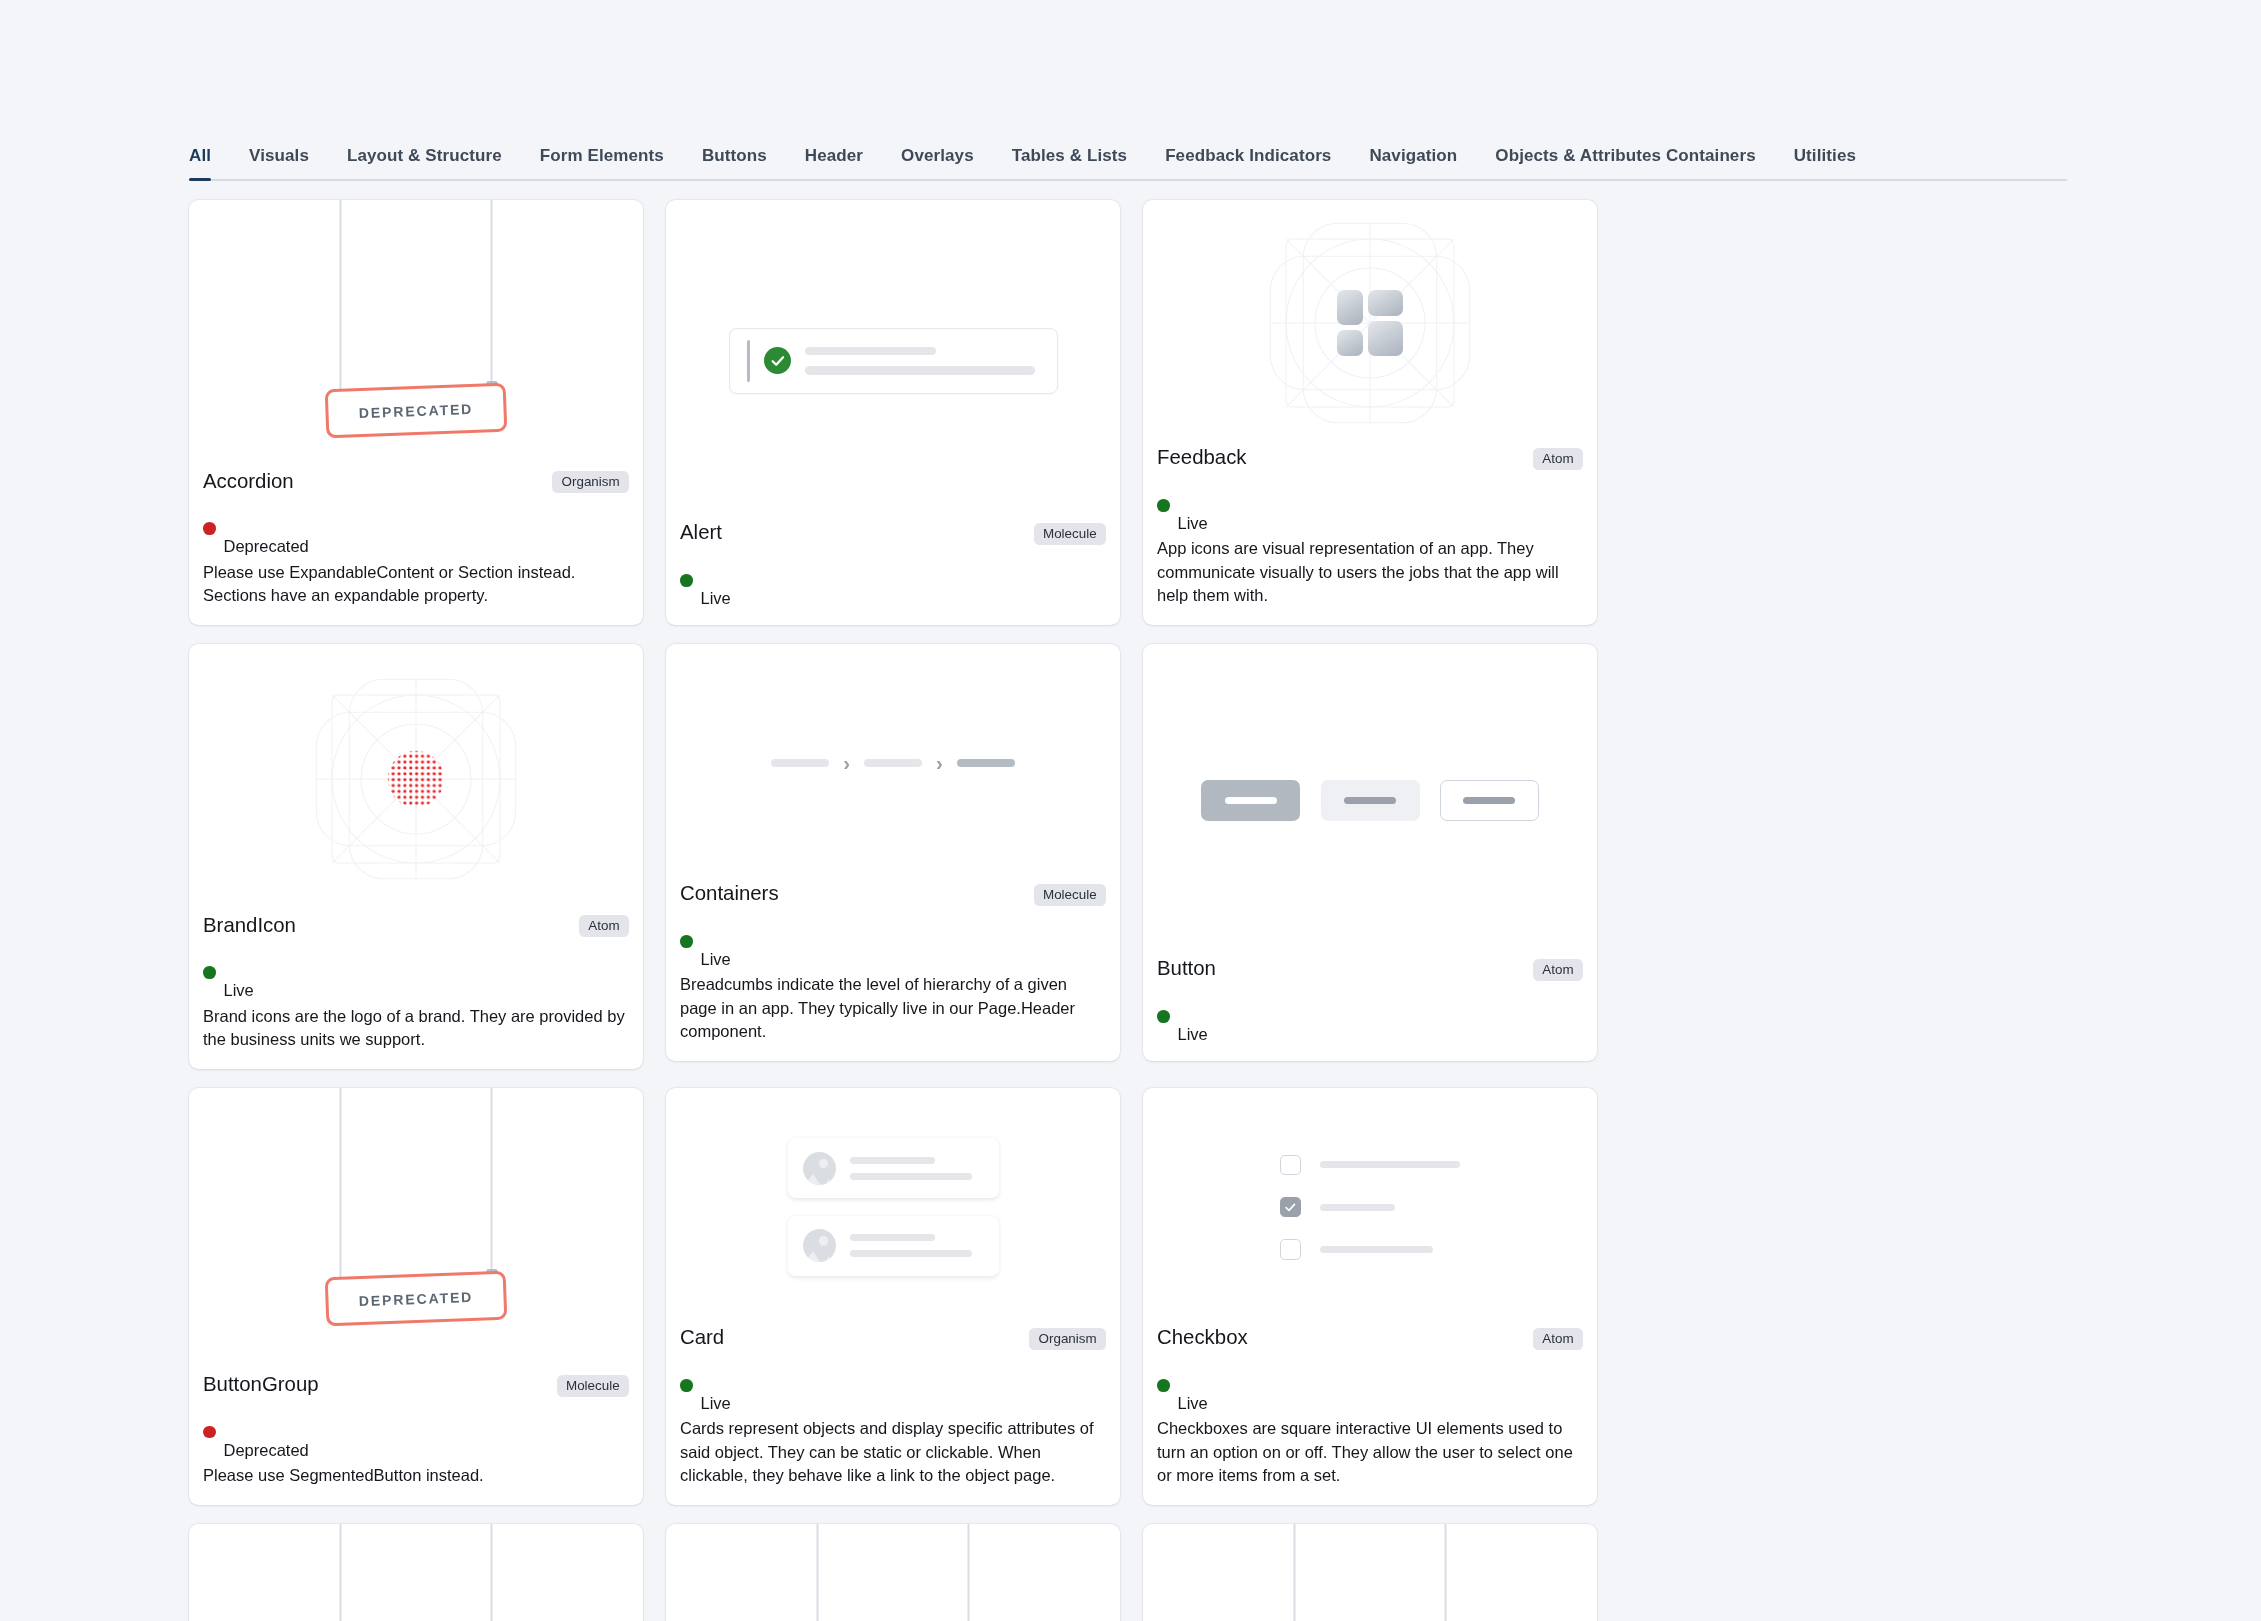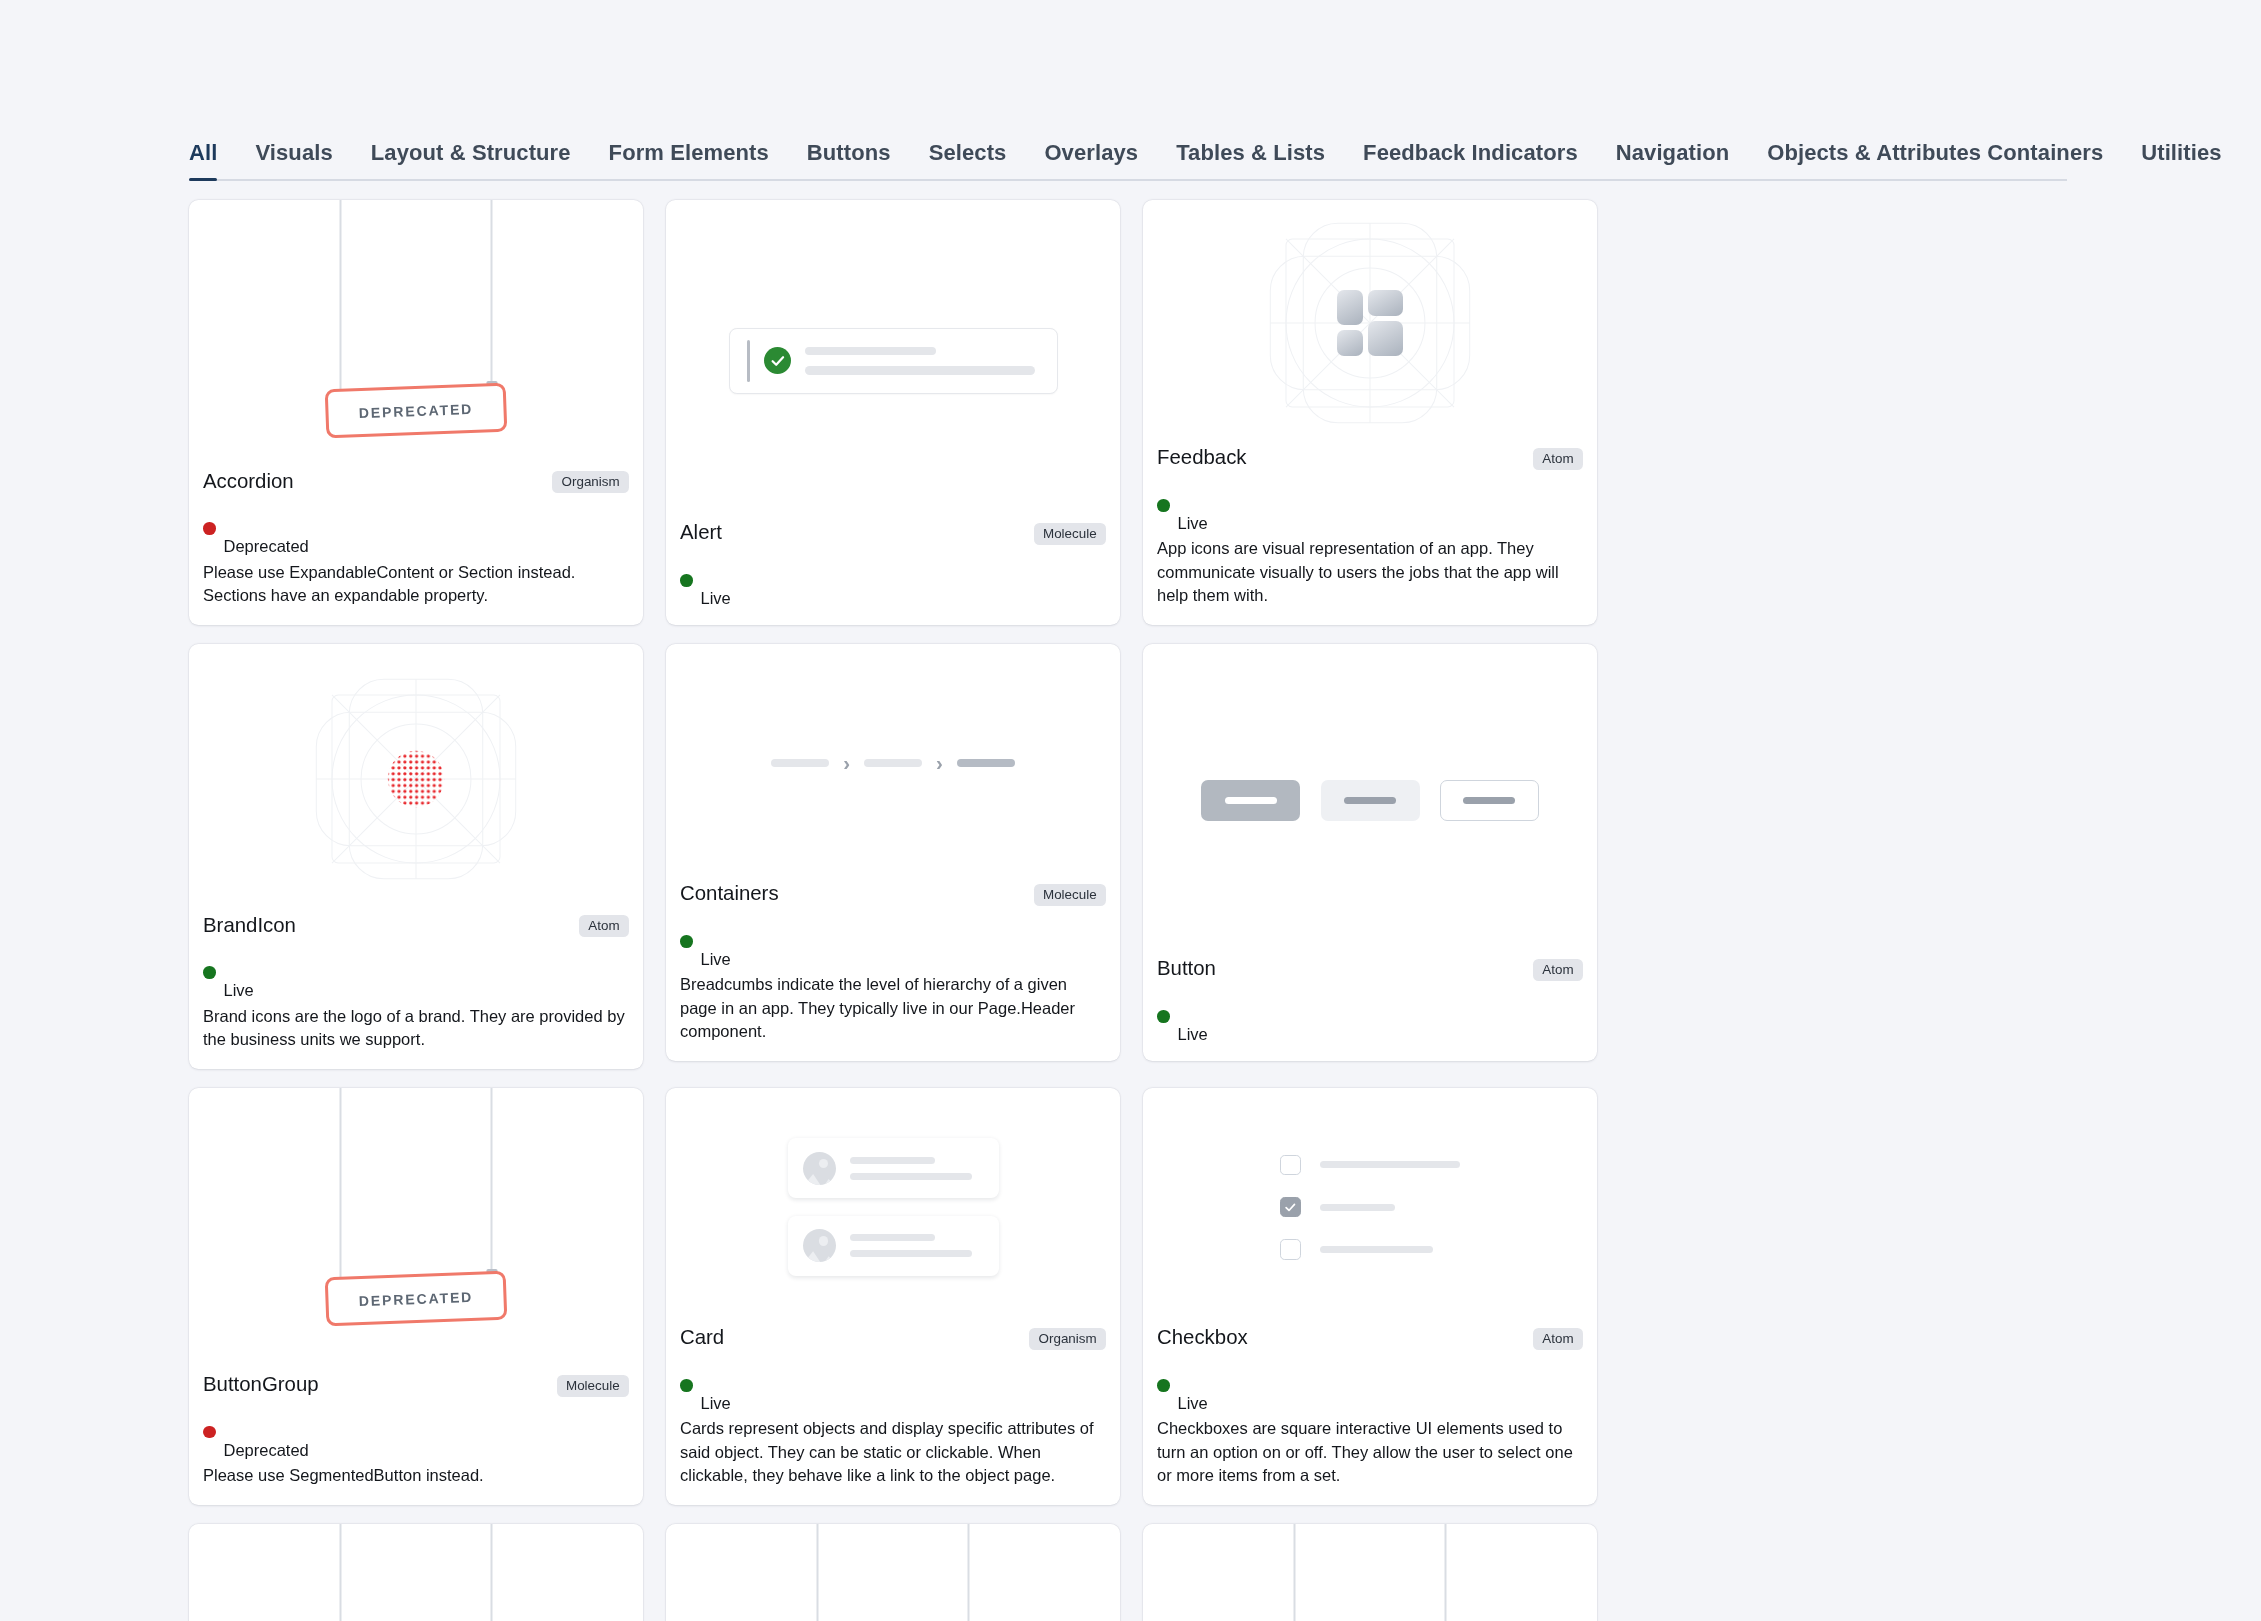--- a/index.html
+++ b/index.html
@@ -21,21 +21,21 @@
     left: 189px;
     top: 134px;
     width: 1878px;
     height: 47px;
     border-bottom: 2.4px solid #d6dae3;
     display: flex;
     align-items: flex-end;
     gap: 0px;
   }
   .tab {
-    font-size: 22px;
+    font-size: 17px;
     color: #3f4a58;
     font-weight: 600;
     padding: 0 0 12.6px 0;
     margin-right: 38px;
     position: relative;
     white-space: nowrap;
     cursor: pointer;
     letter-spacing: 0.1px;
   }
   .tab:last-child { margin-right: 8px; }
@@ -245,21 +245,21 @@
 <body>
 
 <div class="page">
 
   <div class="tabbar">
     <div class="tab active">All</div>
     <div class="tab">Visuals</div>
     <div class="tab">Layout &amp; Structure</div>
     <div class="tab">Form Elements</div>
     <div class="tab">Buttons</div>
-    <div class="tab">Selects</div>
+    <div class="tab">Header</div>
     <div class="tab">Overlays</div>
     <div class="tab">Tables &amp; Lists</div>
     <div class="tab">Feedback Indicators</div>
     <div class="tab">Navigation</div>
     <div class="tab">Objects &amp; Attributes Containers</div>
     <div class="tab">Utilities</div>
   </div>
 
   <div class="grid">
 

